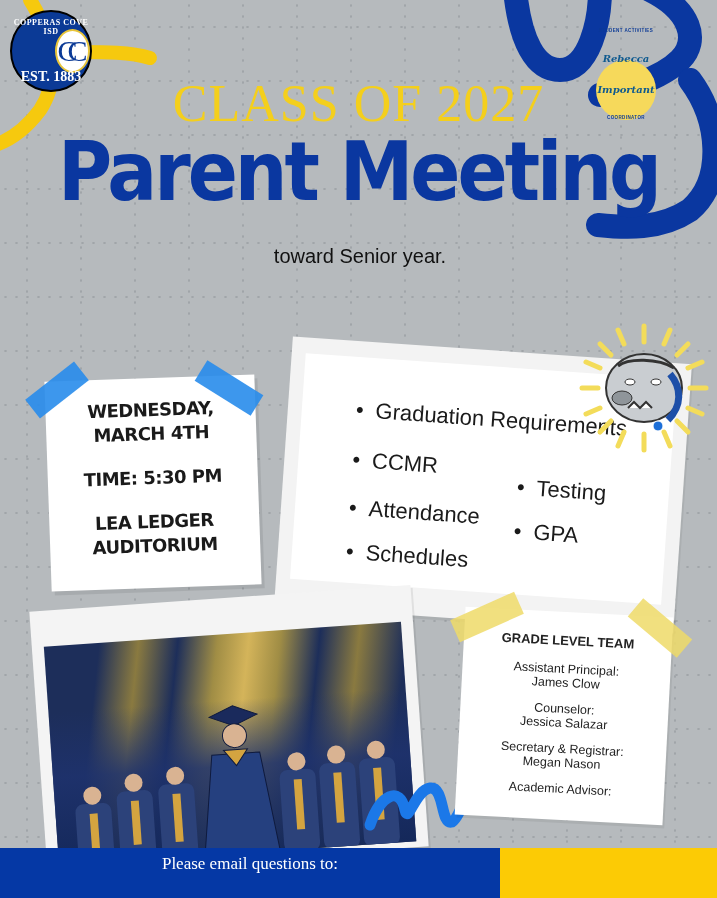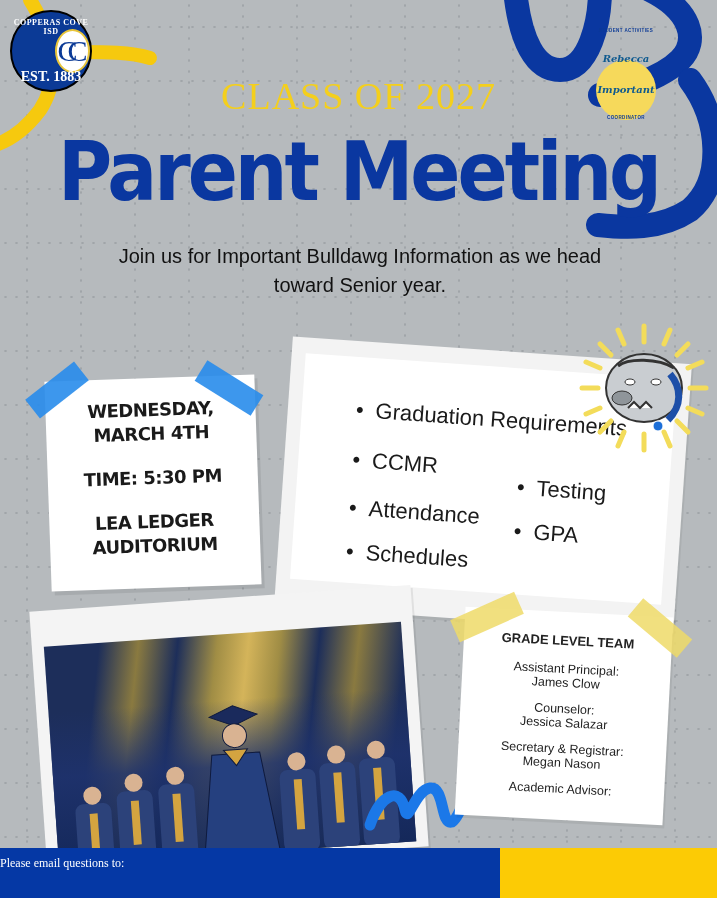--- a/index.html
+++ b/index.html
@@ -47,21 +47,21 @@
   .badge {
     left: 596px; top: 60px; width: 60px; height: 60px; border-radius: 50%;
     background: #f6d95b; display: flex; flex-direction: column;
     align-items: center; justify-content: flex-end; text-align: center; gap: 20px;
   }
   .badge .small { font-size: 4.5px; color: #0b3a96; font-weight: bold; letter-spacing: .4px; }
   .badge .name { font-family: "DejaVu Serif", serif; font-style: italic; font-weight: bold; color: #0f5a8f; font-size: 10px; line-height: 11px; }
 
   .class-of {
     left: 0; width: 717px; top: 74px; text-align: center;
-    font-family: "Liberation Serif", serif; font-size: 38px; color: #f4cf1c;
+    font-family: "Liberation Serif", serif; font-size: 52px; color: #f4cf1c;
     letter-spacing: 1px;
   }
   .title {
     left: 0; width: 717px; top: 128px; text-align: center;
     font-family: "DejaVu Sans", sans-serif; font-weight: bold; font-size: 74px;
     color: #0a37a0; letter-spacing: -3px; transform: scaleY(1.1);
   }
   .subtitle {
     left: 60px; width: 600px; top: 242px; text-align: center;
     font-family: "Liberation Sans", sans-serif; font-size: 20px; line-height: 29px; color: #111;
@@ -109,22 +109,22 @@
     transform: rotate(3deg); box-shadow: 2px 3px 0 rgba(0,0,0,.06);
     text-align: center; color: #222; font-size: 12.5px; line-height: 14px; padding-top: 22px;
   }
   .team h3 { font-size: 13px; font-weight: bold; margin-bottom: 14px; }
   .team .role { margin-bottom: 12px; }
   .ytape { position: absolute; background: rgba(238,219,104,.85); }
 
   
   .footer-blue {
     left: 0; top: 848px; width: 500px; height: 50px; background: #0538a5;
-    color: #fff; font-family: "Liberation Serif", serif;
-    font-size: 12px; line-height: 21px; padding-top: 5px;
+    color: #fff; text-align: center; font-family: "Liberation Serif", serif;
+    font-size: 17px; line-height: 21px; padding-top: 5px;
   }
   .footer-yellow { left: 500px; top: 848px; width: 217px; height: 50px; background: #fccb05; }
 </style>
 </head>
 <body>
 
 <div class="grid"></div>
 
 <svg class="deco" width="717" height="898">
 
@@ -145,21 +145,20 @@
 <div class="abs badge">
   <span class="small">STUDENT ACTIVITIES</span>
   <span class="name">Rebecca</span>
   <span class="name">Important</span>
   <span class="small">COORDINATOR</span>
 </div>
 
 <div class="abs class-of">CLASS OF 2027</div>
 <div class="abs title">Parent Meeting</div>
 <div class="abs subtitle">
-  <div>Join us for Important Bulldawg Information as we head</div>
   <div>toward Senior year.</div>
 </div>
 
 <div class="tape" style="left:26px;top:378px;width:62px;height:24px;transform:rotate(-38deg);z-index:3;"></div>
 <div class="tape" style="left:196px;top:376px;width:66px;height:24px;transform:rotate(32deg);z-index:3;"></div>
 <div class="abs note-left">
   <div>WEDNESDAY,</div>
   <div>MARCH 4TH</div>
   <div class="gap"></div>
   <div>TIME: 5:30 PM</div>

